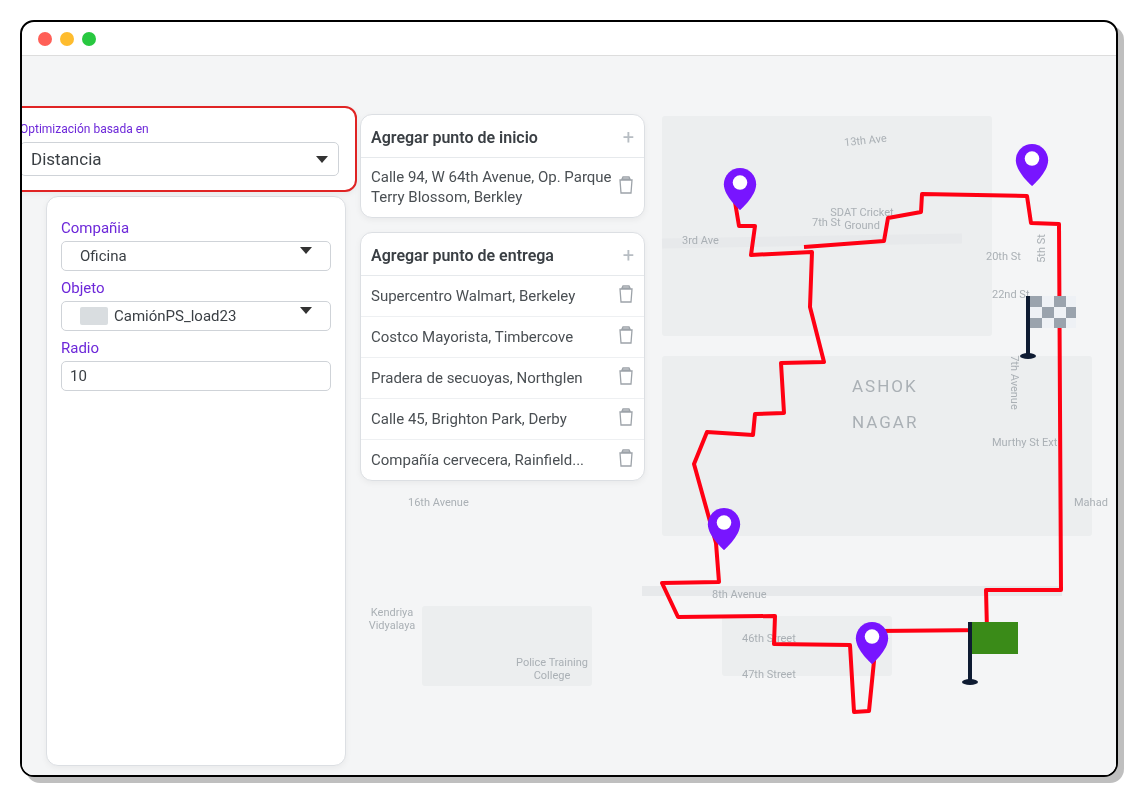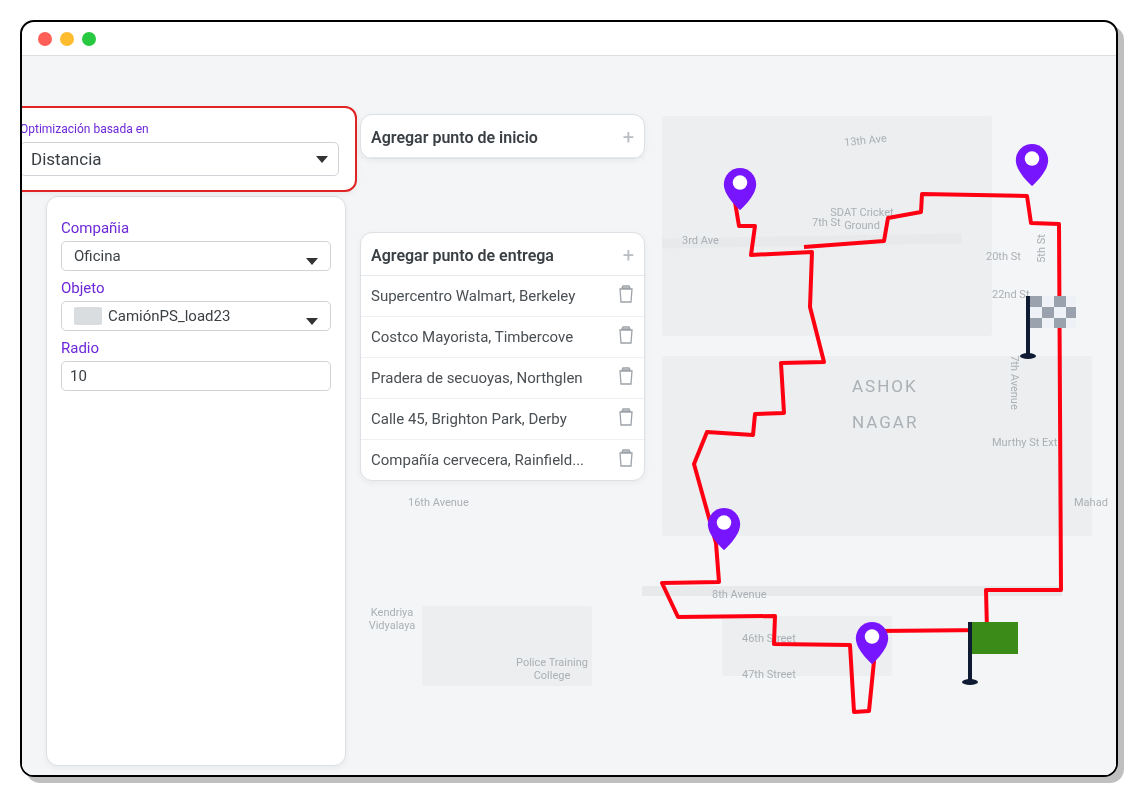--- a/index.html
+++ b/index.html
@@ -138,25 +138,25 @@
   padding: 14px 14px;
 }
 .form-label {
   font-size: 15px;
   color: #6d28d9;
   margin-bottom: 4px;
   margin-top: 8px;
 }
 .sel-small {
   display: flex;
-  align-items: flex-end;
+  align-items: flex-start;
   justify-content: space-between;
   border: 1px solid #cfd3d8;
   border-radius: 5px;
-  padding: 5px 12px;
+  padding: 5px 18px;
   font-size: 15px;
   color: #3a3f44;
 }
 .sel-swatch {
   display: flex;
   align-items: center;
   gap: 6px;
 }
 .swatch {
   width: 28px;
@@ -340,20 +340,28 @@
         <span>Distancia</span>
         <span class="chev-down"></span>
       </div>
     </div>
 
     <div class="panel start-panel">
       <div class="group-header">
         <span class="group-title">Agregar punto de inicio</span>
         <span class="plus-icon">+</span>
       </div>
+      <div class="addr-row">
+        <span class="addr-text">Calle 94, W 64th Avenue, Op. Parque Terry Blossom, Berkley</span>
+        <span class="trash-icon">
+          <svg viewBox="0 0 16 18">
+              <path d="M2 4h12l-1 13H3L2 4zm3-3h6l1 2H4l1-2z" fill="none" stroke="#9da3a9" stroke-width="1.3"></path>
+            </svg>
+        </span>
+      </div>
     </div>
 
     <div class="panel deliv-panel">
       <div class="group-header">
         <span class="group-title">Agregar punto de entrega</span>
         <span class="plus-icon">+</span>
       </div>
       <div class="addr-row">
         <span class="addr-text">Supercentro Walmart, Berkeley</span>
         <span class="trash-icon"><svg viewBox="0 0 16 18">

